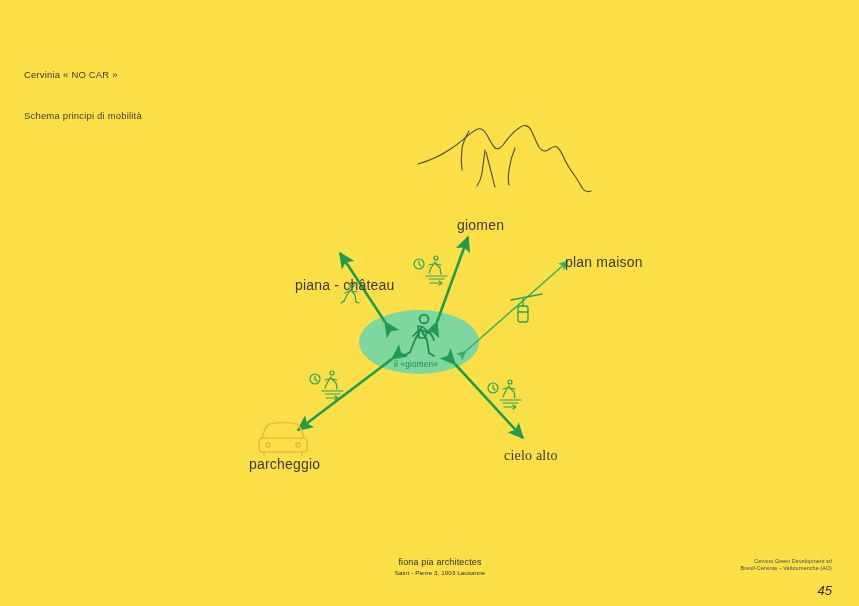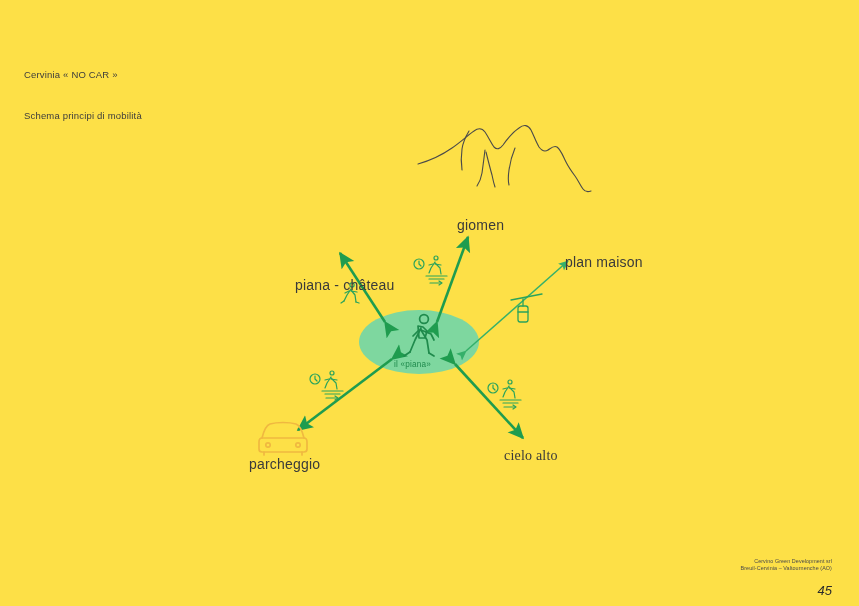--- a/index.html
+++ b/index.html
@@ -229,24 +229,28 @@
         <path d="M264 452 L264 455"></path>
         <path d="M302 452 L302 455"></path>
       </g>
     </svg>
 
     <div class="node-label lbl-piana">piana - château</div>
     <div class="node-label lbl-giomen">giomen</div>
     <div class="node-label lbl-planmaison">plan maison</div>
     <div class="node-label lbl-cieloalto">cielo alto</div>
     <div class="node-label lbl-parcheggio">parcheggio</div>
-    <div class="core-label">il «piana»</div>
-  </div>
-
-
+    <div class="core-label">il «giomen»</div>
+  </div>
+
+
+  <div class="footer-center">
+    <div class="fc-1">fiona pia architectes</div>
+    <div class="fc-2">Saint - Pierre 3, 1003 Lausanne</div>
+  </div>
 
   <div class="footer-right">
     <div class="fr-1">Cervino Green Development srl</div>
     <div class="fr-2">Breuil-Cervinia – Valtournenche (AO)</div>
   </div>
 
   <div class="page-number">45</div>
 </div>
 
 </body></html>

